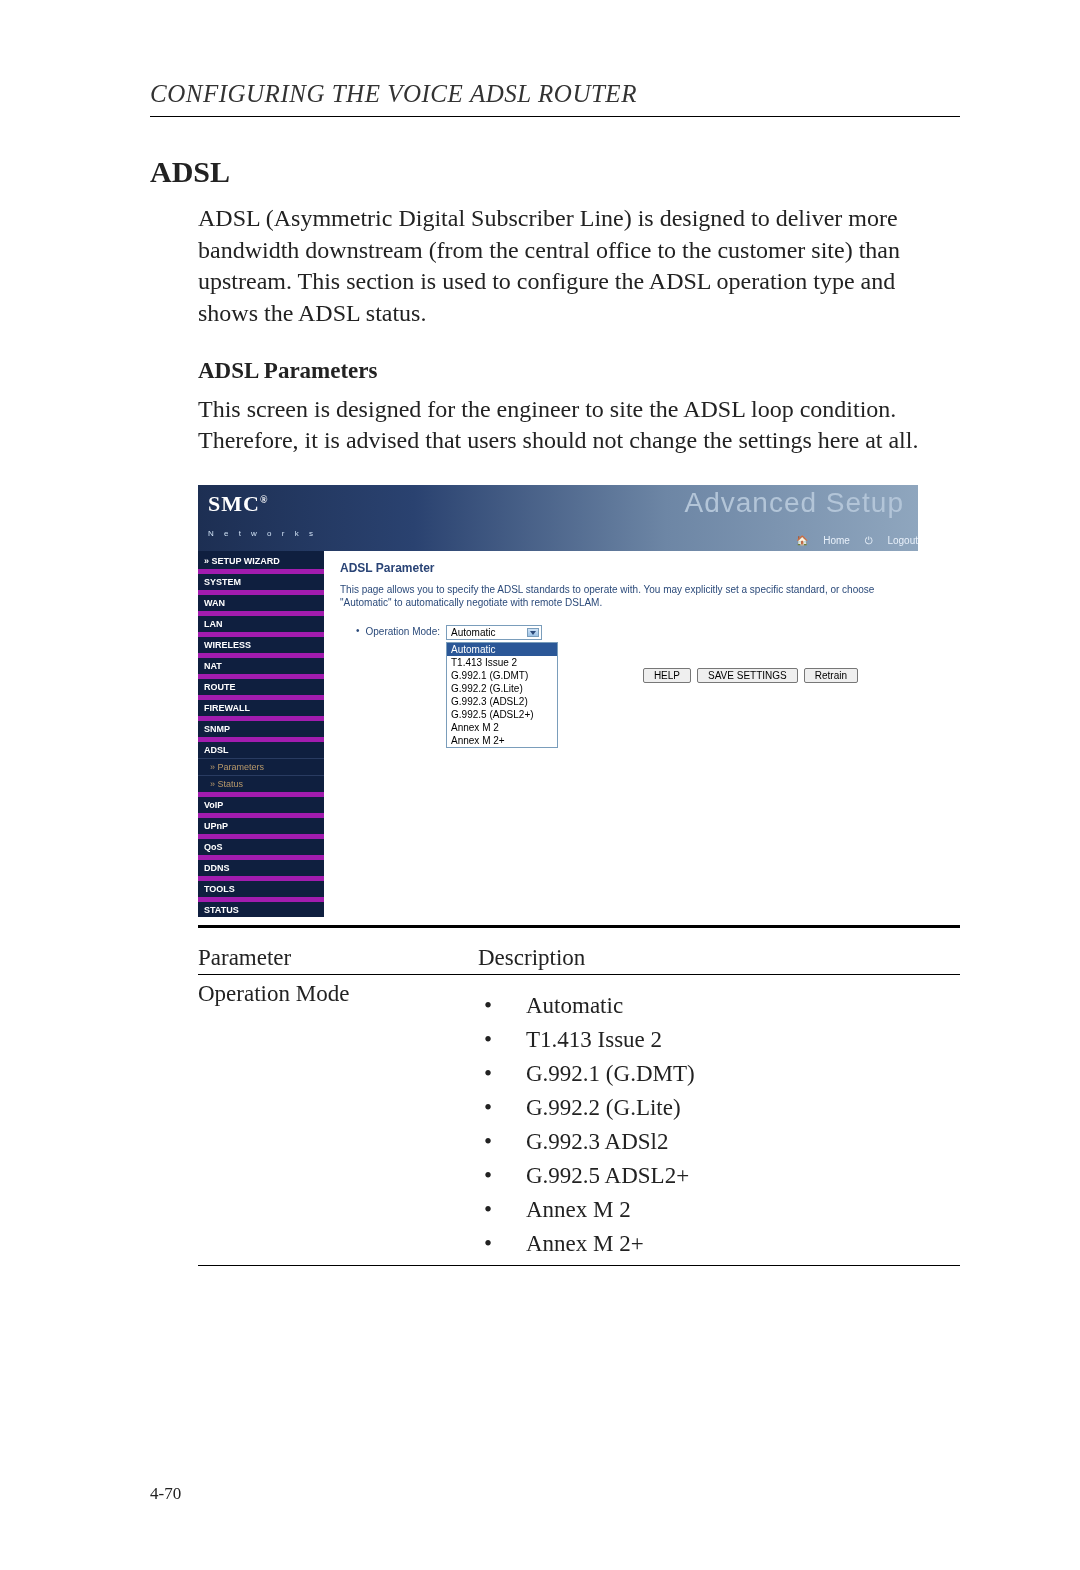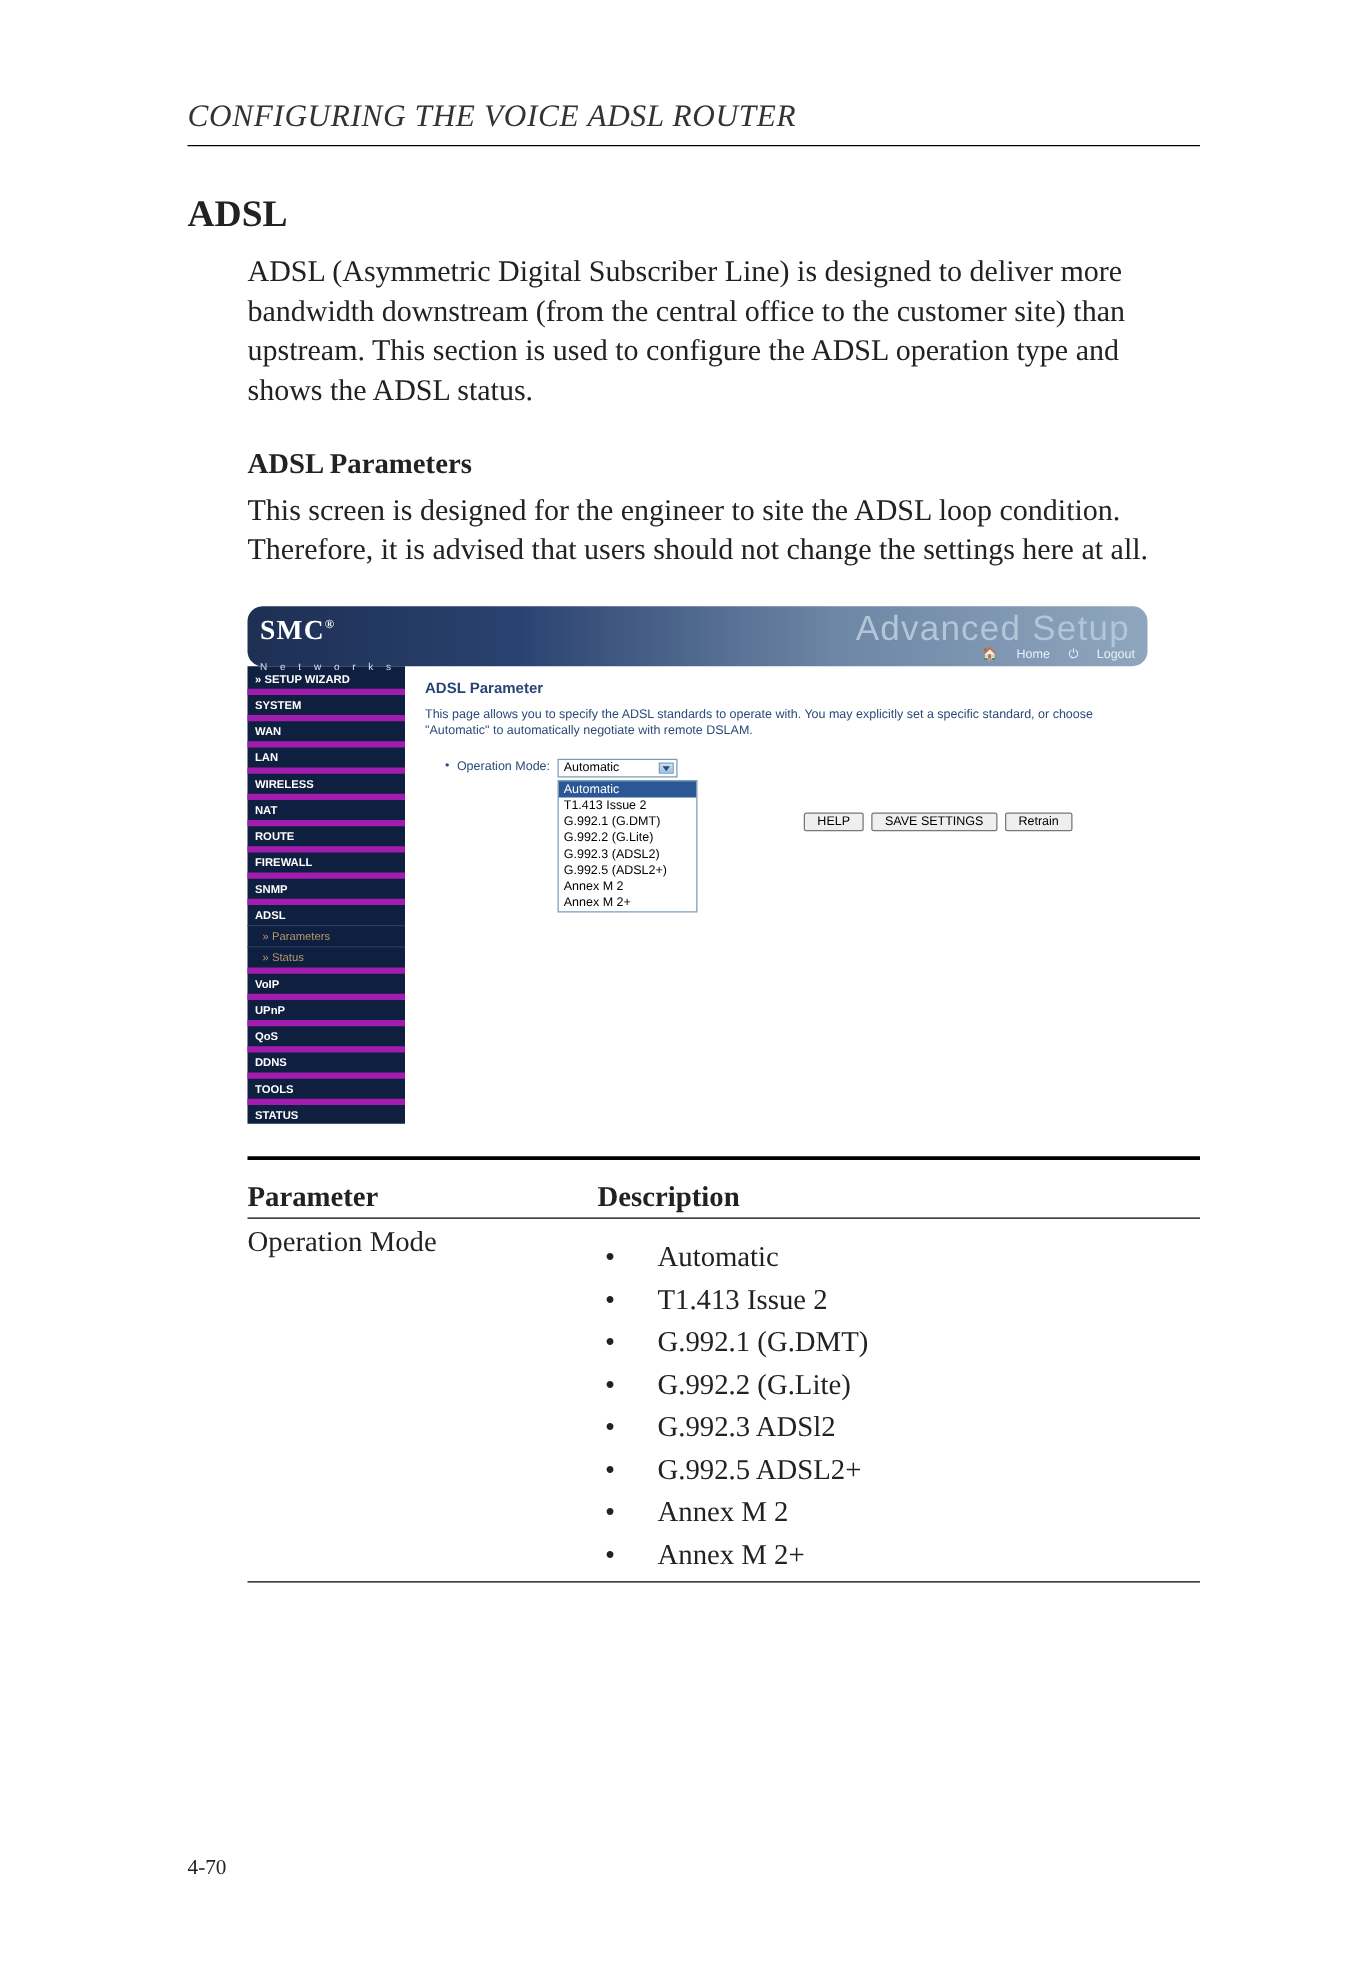--- a/index.html
+++ b/index.html
@@ -51,25 +51,24 @@
     margin: 20px 0 20px 0;
     width: 720px;
     height: 420px;
     background: #fff;
     position: relative;
     font-family: Verdana, Arial, sans-serif;
     font-size: 10px;
     color: #000;
   }
   .shot .banner {
-    height: 48px;
+    height: 66px;
     background: linear-gradient(to right, #1d2f53 0%, #2a4270 30%, #6d86a5 65%, #8fa6be 100%);
     position: relative;
     color: #fff;
-    border-radius: 12px;
   }
   .brand {
     position: absolute;
     left: 10px; top: 6px;
     font-family: "Times New Roman", serif;
     font-weight: bold;
     font-size: 22px;
     letter-spacing: 1px;
   }
   .brand sup { font-size: 10px; vertical-align: super; }
@@ -83,21 +82,21 @@
   .banner-title {
     position: absolute;
     right: 14px; top: 2px;
     font-size: 28px;
     color: #b3c5d8;
     font-weight: 300;
     letter-spacing: 1px;
   }
   .banner-links {
     position: absolute;
-    right: 10px; bottom: 4px;
+    right: 0; bottom: 4px;
     font-size: 10px;
     color: #e8f0fa;
   }
   .banner-links span { margin-left: 12px; cursor: pointer; }
   .shot .body {
     display: flex;
     height: calc(100% - 54px);
     background: #fff;
   }
   .sidebar {
@@ -221,21 +220,21 @@
   
   .ptable {
     margin-top: 14px;
     width: 100%;
   }
   .ptable .row {
     display: flex;
     font-size: 23px;
   }
   .ptable .head {
-    font-weight: bold;
+    font-weight: normal;
     border-bottom: 1px solid #000;
     padding: 3px 0;
     justify-content: flex-end;
   }
   .ptable .c1 { width: 280px; }
   .ptable .c2 { flex: 1; }
   .ptable ul {
     list-style: none;
     margin: 8px 0 0 0;
     padding: 0;

